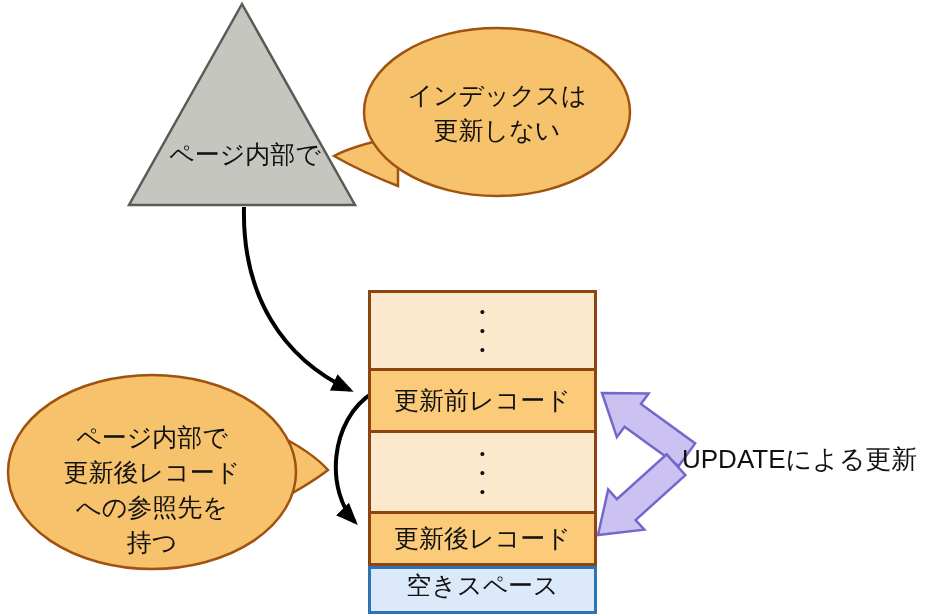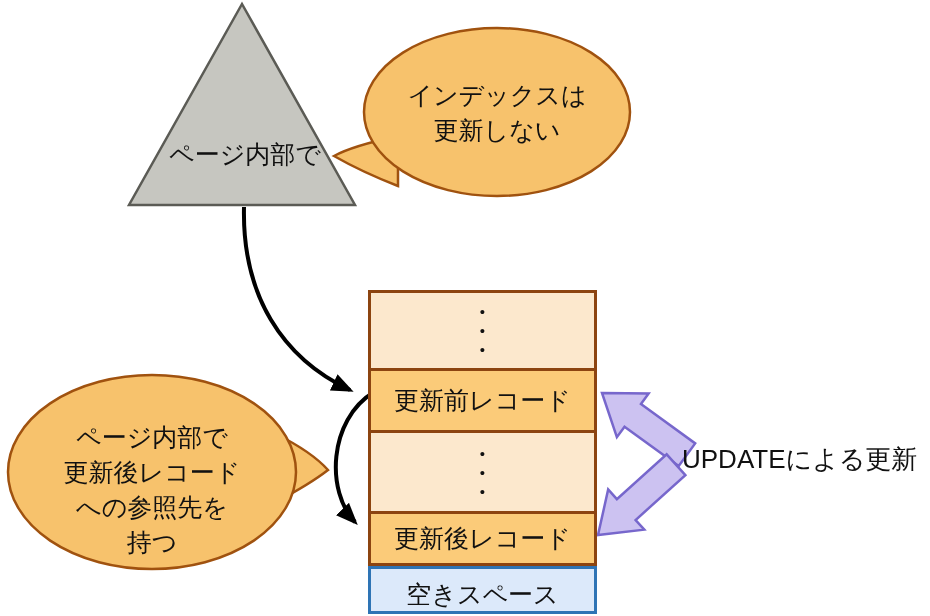--- a/index.html
+++ b/index.html
@@ -27,21 +27,21 @@
   }
   .row{display:flex;align-items:center;justify-content:center;box-sizing:border-box;}
   .row-dots1{height:77px;background:#FCE8CD;}
   .row-rec1{height:64px;background:#FBCB79;border-top:3px solid #8C4410;font-size:25px;}
   .row-dots2{height:83px;background:#FCE8CD;border-top:3px solid #8C4410;}
   .row-rec2{height:53px;background:#FBCB79;border-top:3px solid #8C4410;font-size:25px;}
   .dots{white-space:pre-line;font-size:15px;line-height:19px;text-align:center;}
   .free-row{
     position:absolute;left:368px;top:566px;width:229px;height:48px;
     box-sizing:border-box;border:3px solid #2E74B5;background:#DCE9FA;
-    display:flex;align-items:flex-end;justify-content:center;font-size:25px;
+    display:flex;align-items:flex-start;justify-content:center;font-size:25px;
   }
 </style>
 </head>
 <body>
 
 <div id="canvas">
 
   <svg id="shapes" viewBox="0 0 930 616" xmlns="http://www.w3.org/2000/svg">
     <defs>
       <marker id="ah" markerUnits="userSpaceOnUse" markerWidth="22" markerHeight="18" viewBox="0 0 22 18" refX="18" refY="9" orient="auto">

